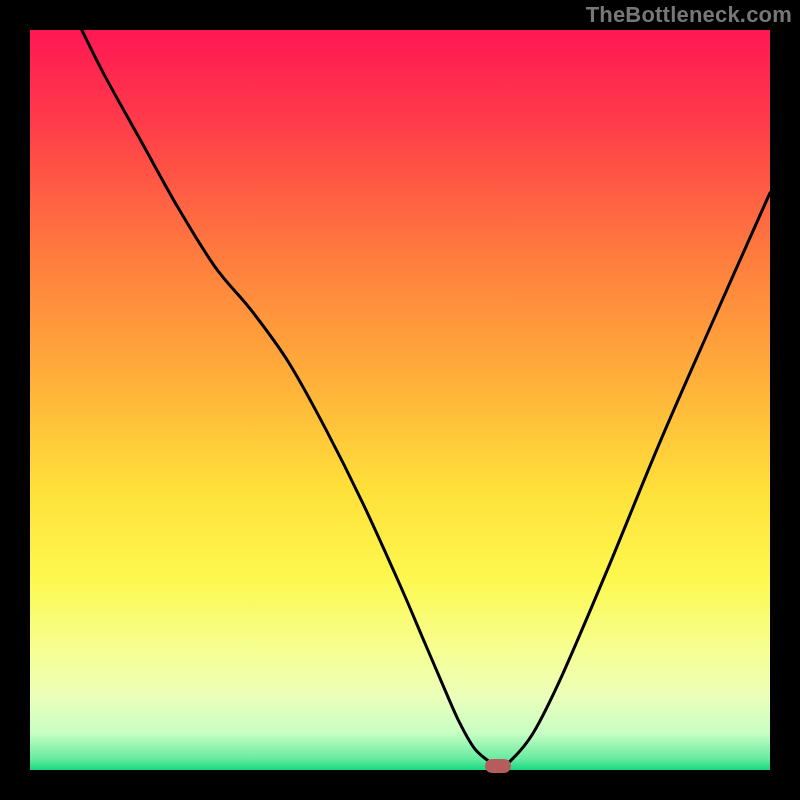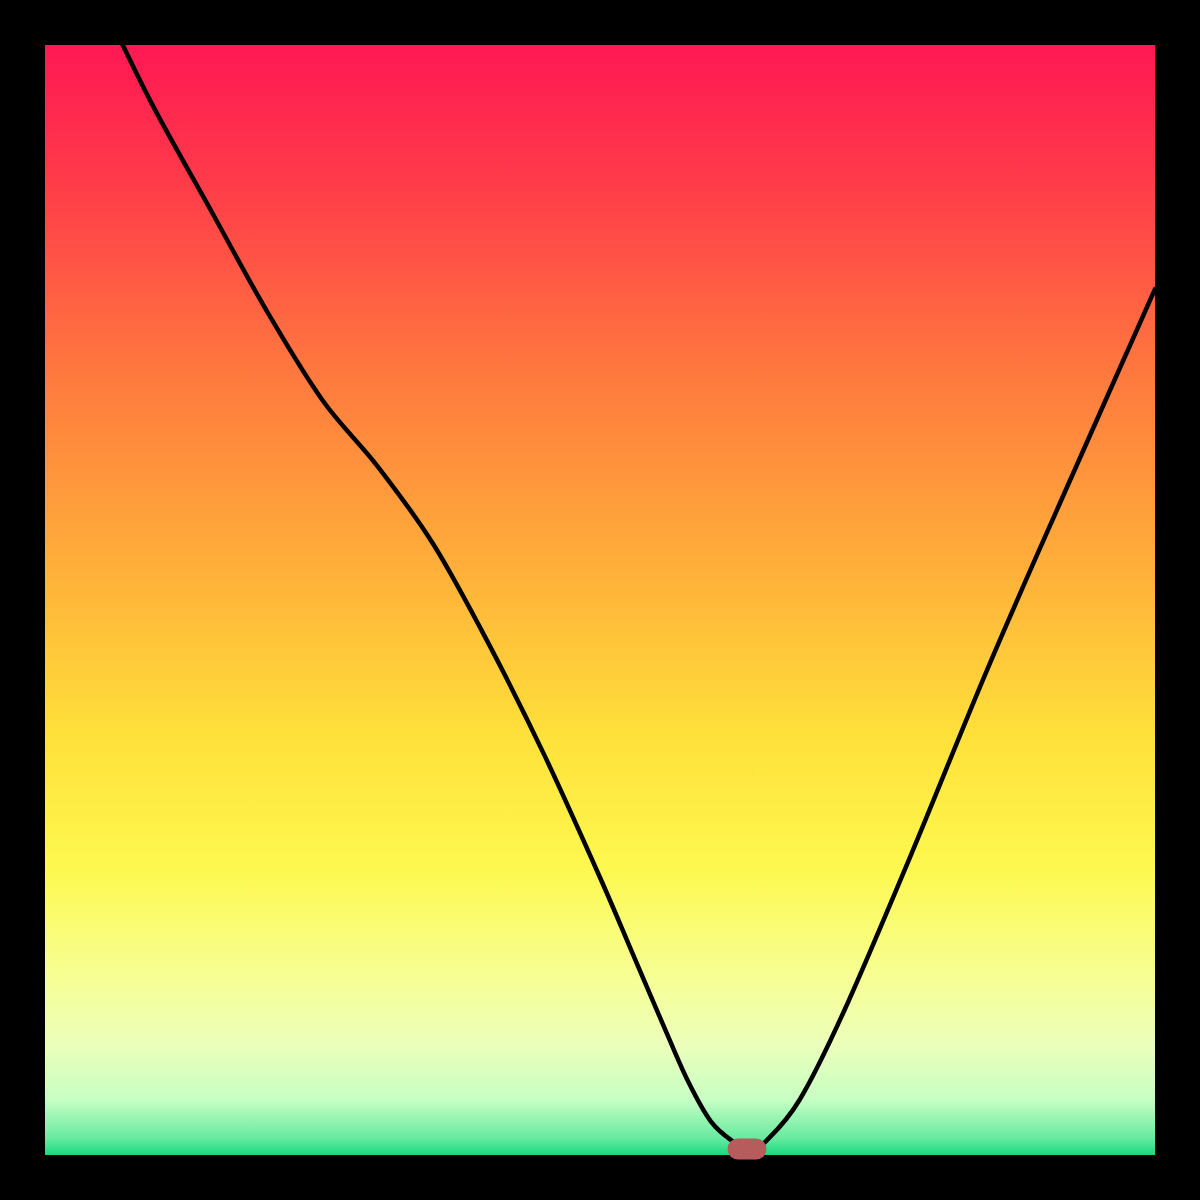--- a/index.html
+++ b/index.html
@@ -38,20 +38,21 @@
     border-radius: 7px;
     background: #b75c5c;
     transform: translate(-50%, -50%);
     pointer-events: none;
   }
 </style>
 </head>
 <body>
 
 <div class="stage">
+  <div class="watermark">TheBottleneck.com</div>
   <svg class="plot" width="800" height="800" viewBox="0 0 800 800">
     <defs>
       <linearGradient id="bg-grad" x1="0" y1="0" x2="0" y2="1">
           <stop offset="0.00%" stop-color="#ff1853"></stop>
           <stop offset="12.00%" stop-color="#ff3a4a"></stop>
           <stop offset="30.00%" stop-color="#ff7a3e"></stop>
           <stop offset="48.00%" stop-color="#ffb23a"></stop>
           <stop offset="62.00%" stop-color="#ffe03a"></stop>
           <stop offset="74.00%" stop-color="#fdf84e"></stop>
           <stop offset="84.00%" stop-color="#f6ff94"></stop>

